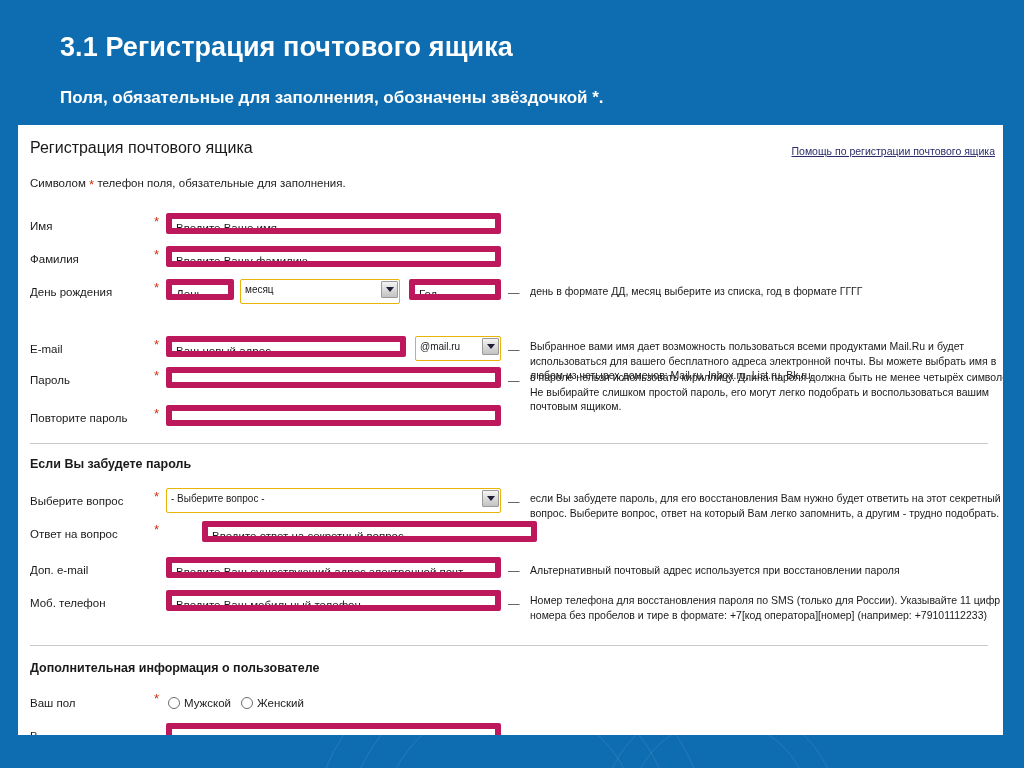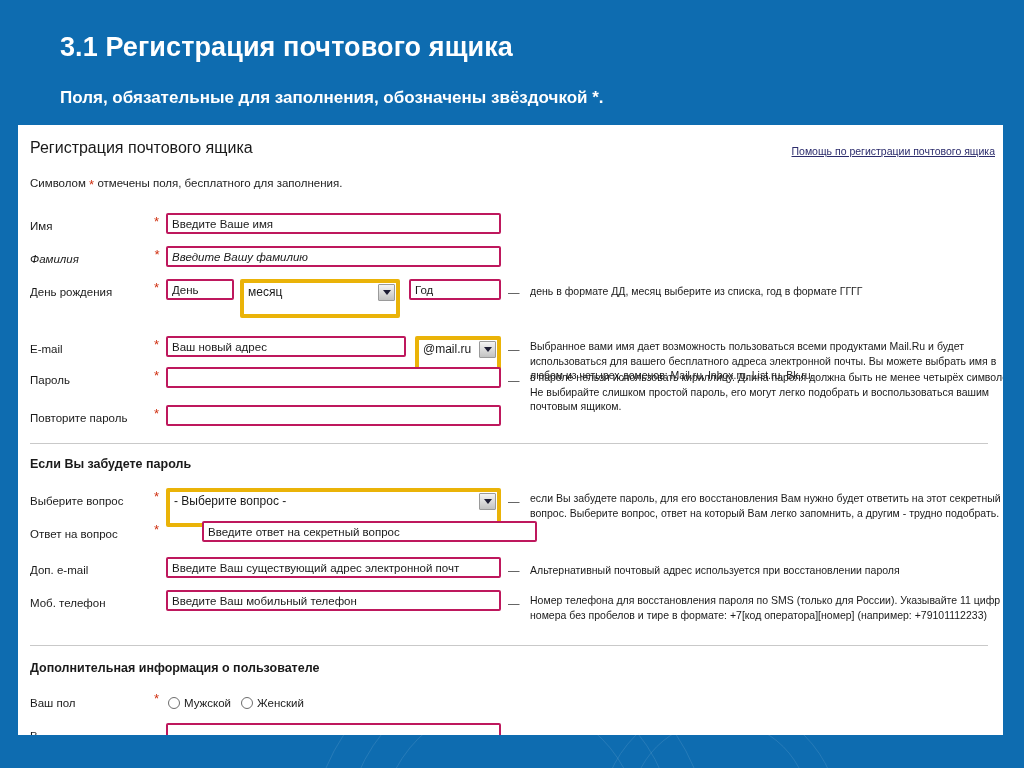--- a/index.html
+++ b/index.html
@@ -96,37 +96,37 @@
     line-height: 26px; white-space: nowrap;
   }
   .req {
     position: absolute; left: 136px; top: 2px;
     color: #d03010; font-size: 13px; line-height: 13px;
   }
   .inp {
     position: absolute;
     height: 21px;
     background: #ffffff;
-    border: 2px solid #be185d;
+    border: 6px solid #be185d;
     border-radius: 2px;
     font-size: 11.5px;
     color: #1a1a1a;
     padding: 0 4px;
     line-height: 19px;
     font-family: "Liberation Sans", "DejaVu Sans", sans-serif;
     overflow: hidden;
     white-space: nowrap;
   }
   .sel {
     position: absolute;
-    height: 39px;
+    height: 25px;
     background: #ffffff;
-    border: 4px solid #eab308;
+    border: 1px solid #eab308;
     border-radius: 2px;
-    font-size: 12px;
+    font-size: 10px;
     color: #1a1a1a;
     line-height: 19px;
     padding: 0 22px 0 4px;
     white-space: nowrap;
     overflow: hidden;
   }
   .sel .arrow-btn {
     position: absolute;
     right: 1px; top: 1px;
     width: 17px; height: 17px;
@@ -182,30 +182,30 @@
 
   <div id="panel">
     <div class="panel-inner">
 
       <div class="form-title">Регистрация почтового ящика</div>
       <div class="help-link">Помощь по регистрации почтового ящика</div>
 
       <div class="note-line">
         <span>Символом</span>
         <span class="ast">*</span>
-        <span>отмечены поля, бесплатного для заполнения.</span>
+        <span>телефон поля, обязательные для заполнения.</span>
       </div>
 
       <div class="row" style="top:88px;">
         <span class="lbl">Имя</span>
         <span class="req">*</span>
         <span class="inp" style="left:148px; width:335px;">Введите Ваше имя</span>
       </div>
 
-      <div class="row" style="top:121px;font-style:italic;">
+      <div class="row" style="top:121px;">
         <span class="lbl">Фамилия</span>
         <span class="req">*</span>
         <span class="inp" style="left:148px; width:335px;">Введите Вашу фамилию</span>
       </div>
 
       <div class="row" style="top:154px;">
         <span class="lbl">День рождения</span>
         <span class="req">*</span>
         <span class="inp" style="left:148px; width:68px;">День</span>
         <span class="sel" style="left:222px; width:160px;">

